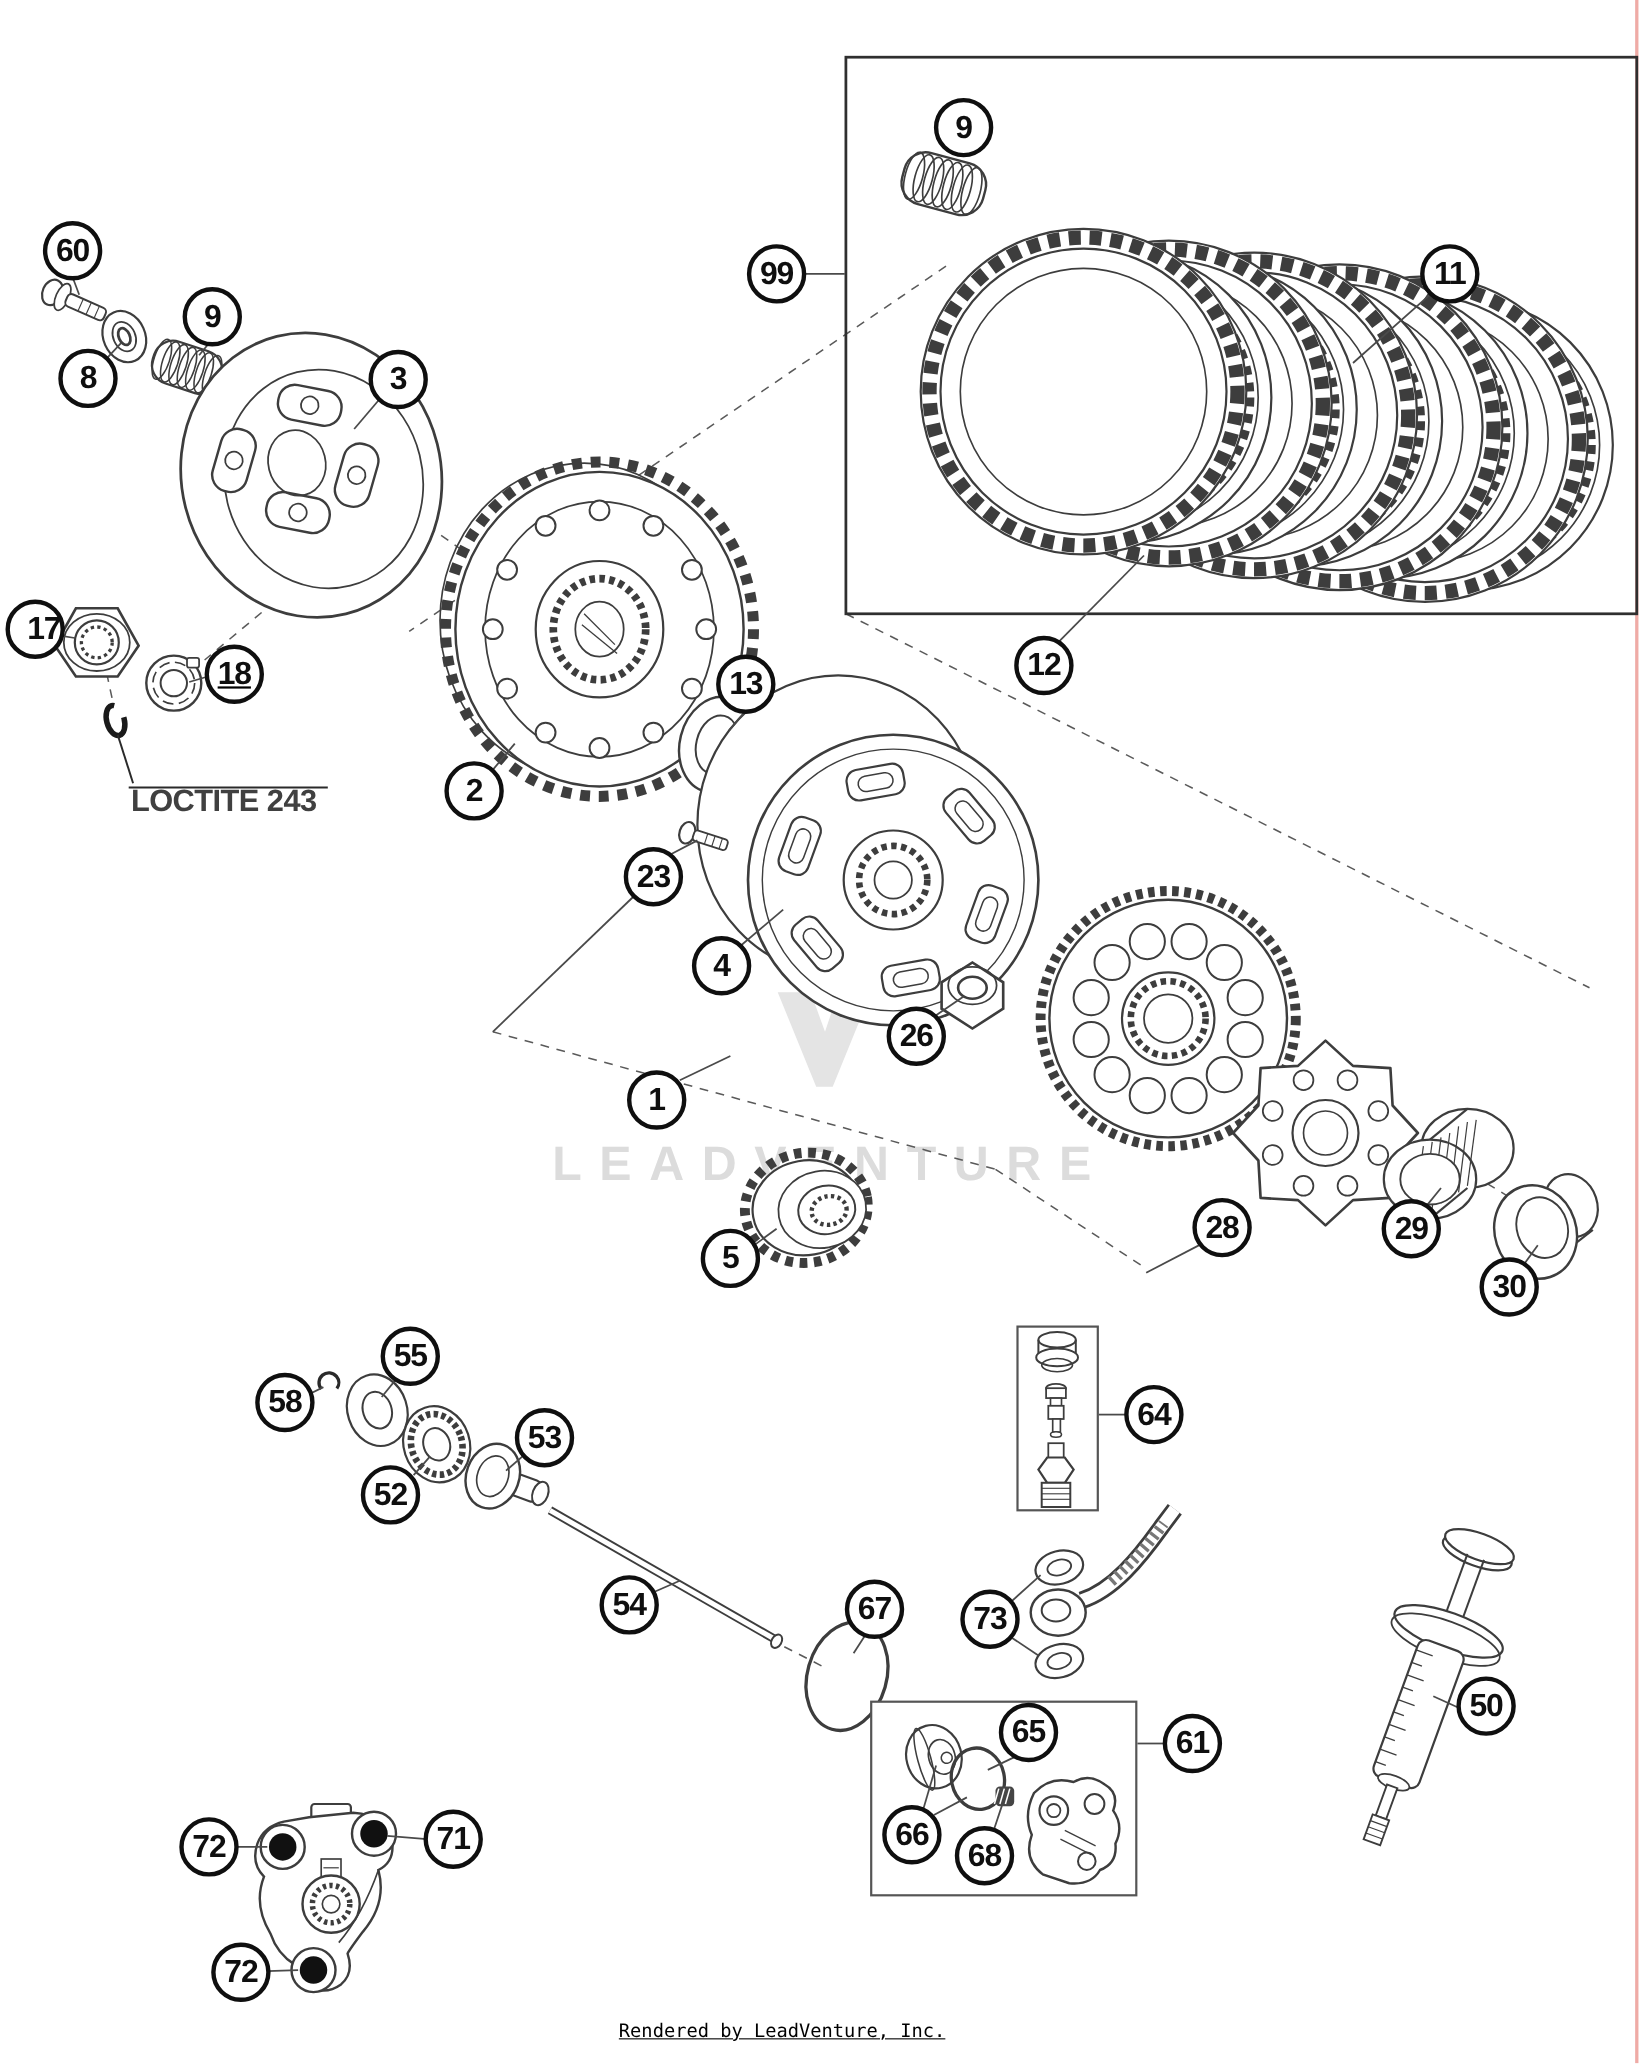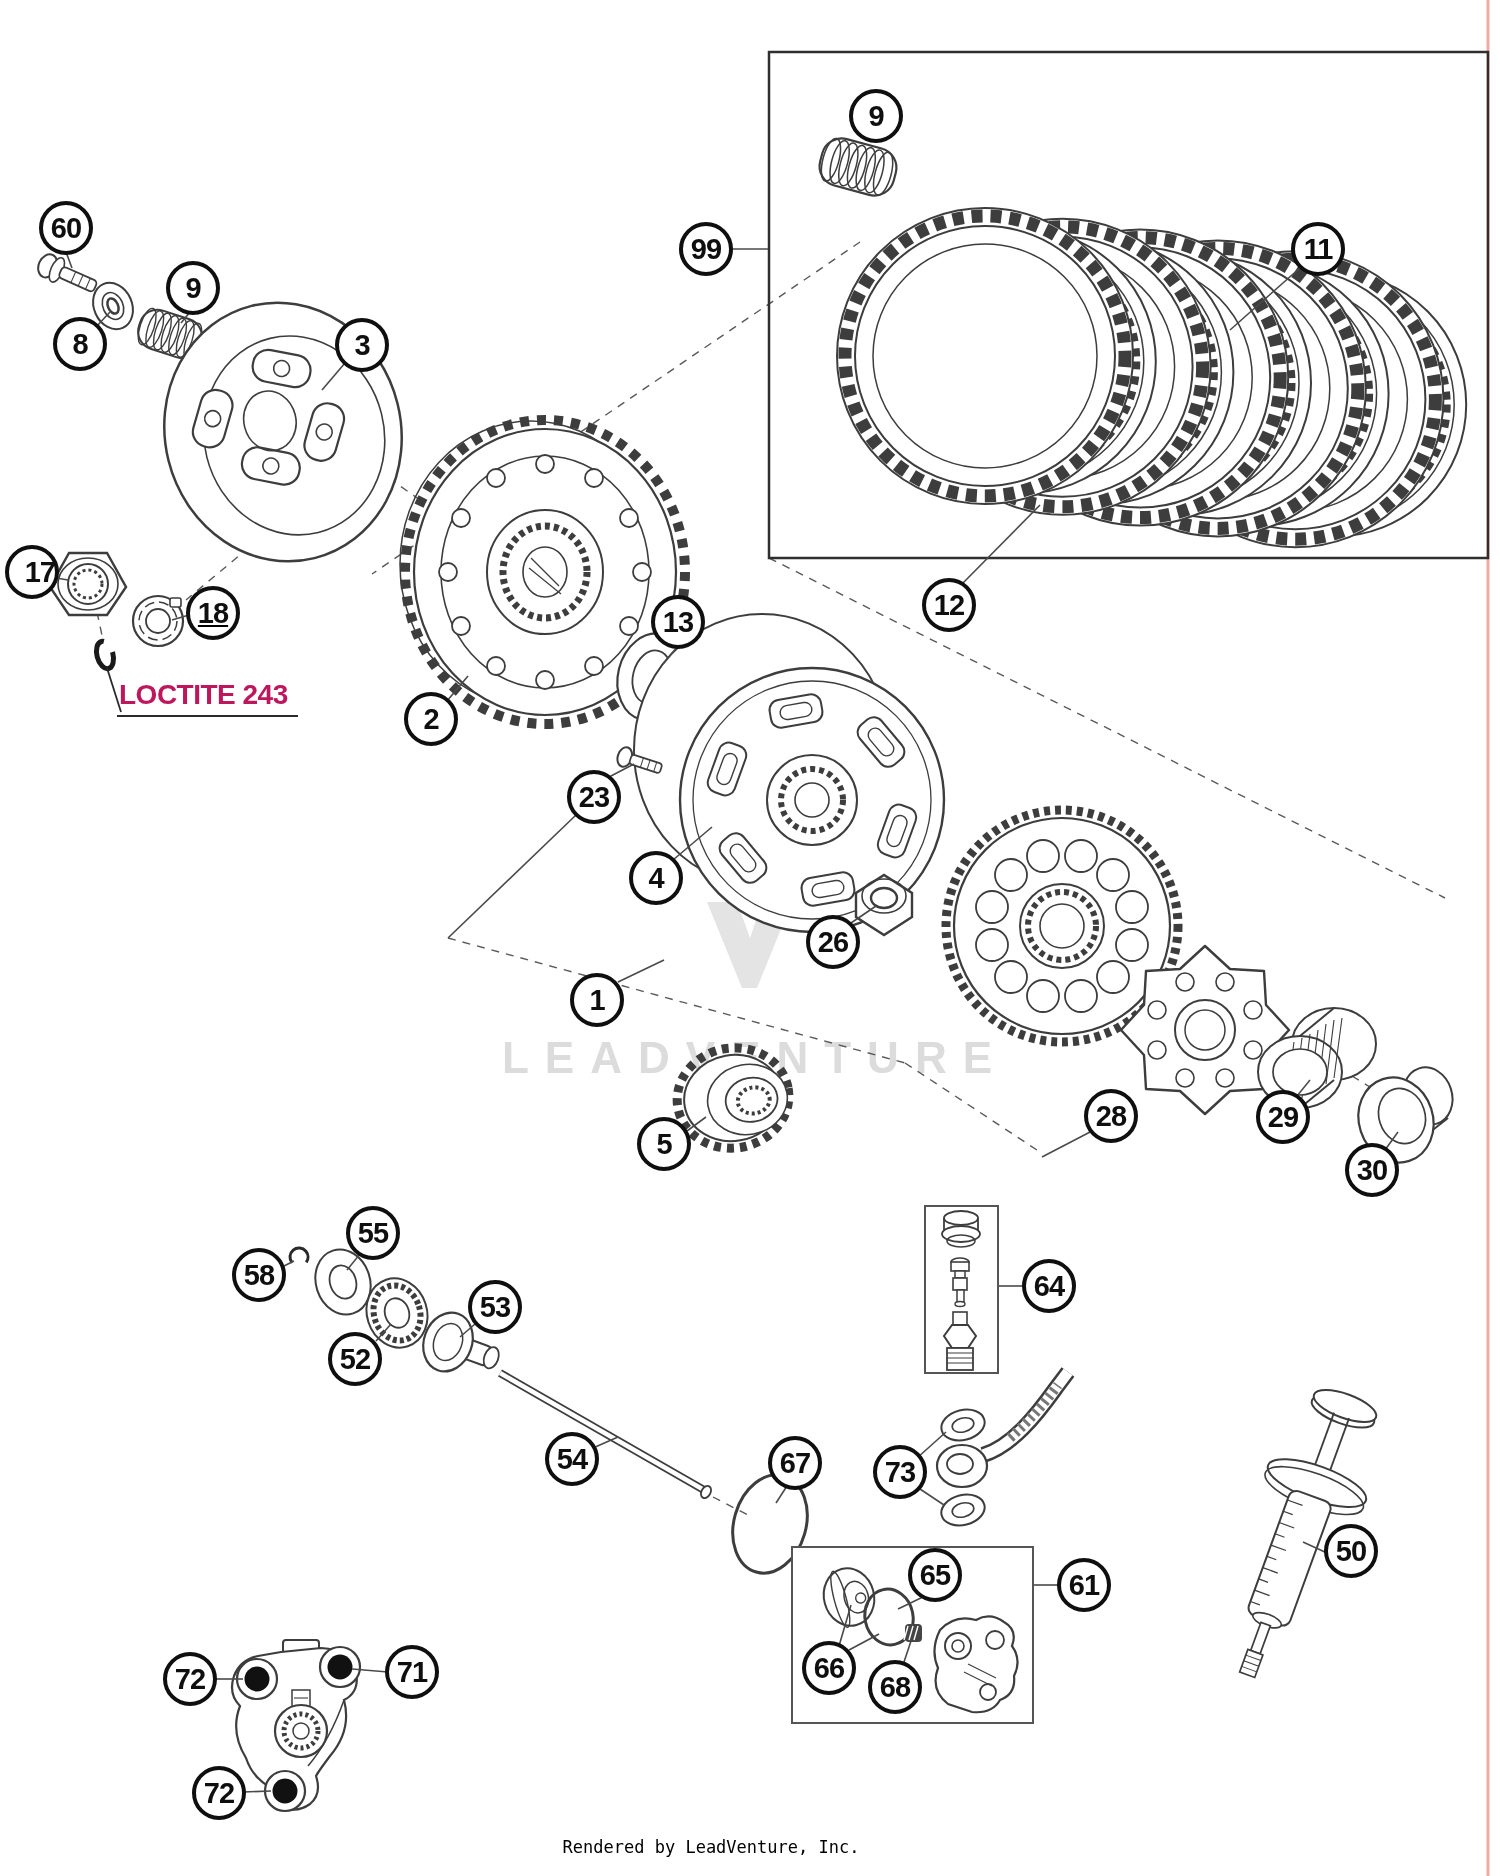--- a/index.html
+++ b/index.html
@@ -3,24 +3,24 @@
 <meta charset="utf-8">
 <style>
   html,body{margin:0;padding:0;background:#fff;}
   .page{position:relative;width:1500px;height:1876px;background:#fff;overflow:hidden;
         font-family:"Liberation Sans",sans-serif;}
   svg.art{position:absolute;left:0;top:0;}
   .balloon{position:absolute;width:54px;height:54px;box-sizing:border-box;
            border:4px solid #0f0f0f;border-radius:50%;background:#fff;
            display:flex;align-items:center;justify-content:center;z-index:5;}
   .balloon-num{font:bold 29px/1 "Liberation Sans",sans-serif;color:#0f0f0f;letter-spacing:-1px;}
-  .note-loctite{position:absolute;left:119px;top:681px;font:bold 28px/1 "Liberation Sans",sans-serif;
-                color:#be185d;letter-spacing:-0.5px;z-index:4;}
+  .note-loctite{position:absolute;left:119px;top:714px;font:bold 28px/1 "Liberation Sans",sans-serif;
+                color:#404040;letter-spacing:-0.5px;z-index:4;}
   .footer{position:absolute;left:711px;top:1836px;transform:translateX(-50%);
-          font:17px/1.3 "DejaVu Sans Mono",monospace;color:#000;white-space:nowrap;z-index:4;}
+          font:17px/1.3 "DejaVu Sans Mono",monospace;color:#000;white-space:nowrap;z-index:4;text-decoration:underline;}
 </style>
 </head>
 <body>
 
 <div class="page">
 
 <svg class="art" width="1500" height="1876" viewBox="0 0 1500 1876">
   <defs>
     <g id="plateA">
       <circle r="148" fill="#fff" stroke="#3d3d3d" stroke-width="2"></circle>

